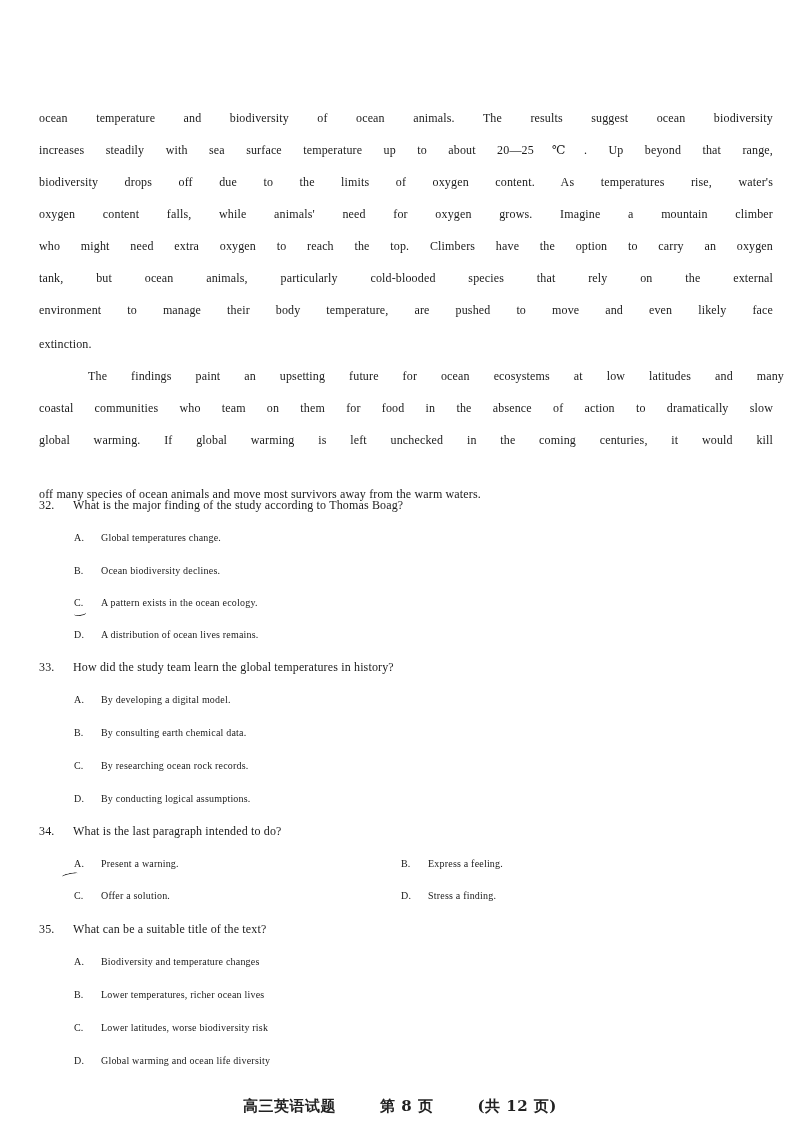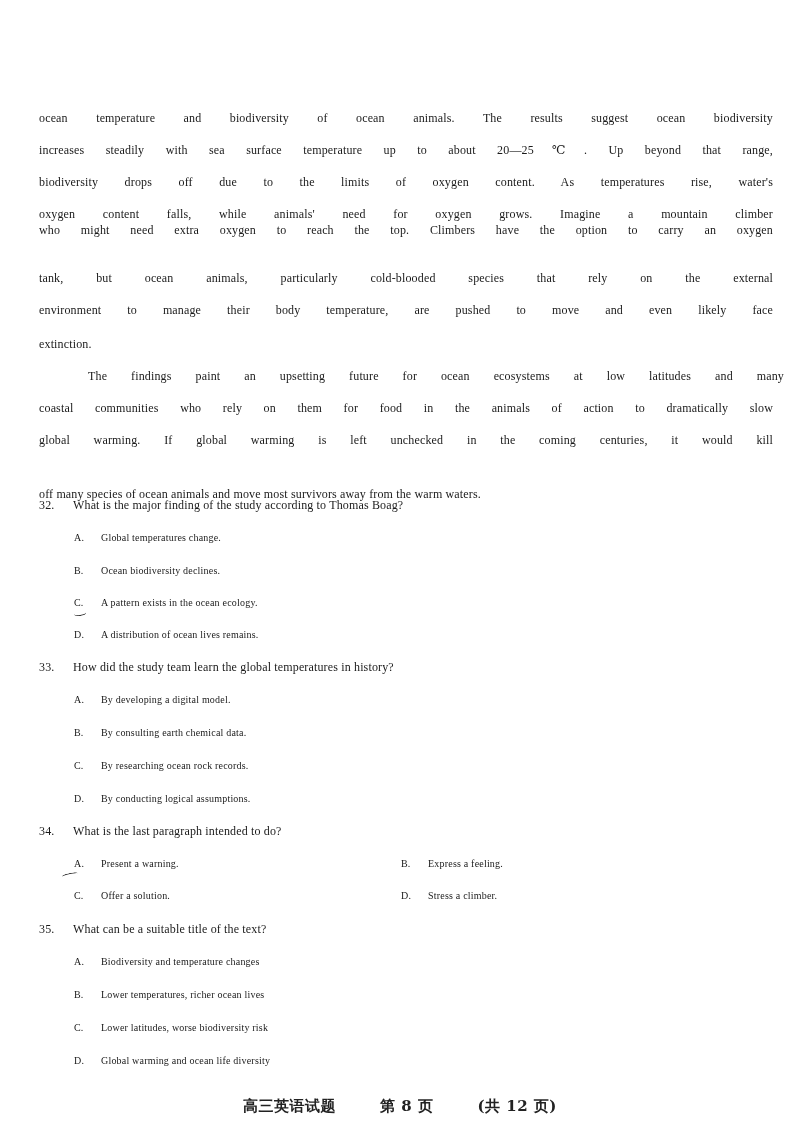--- a/index.html
+++ b/index.html
@@ -90,29 +90,29 @@
 </head>
 <body>
 
 <div class="page">
 
   <div>
     <div class="line justify" style="top:108px">ocean temperature and biodiversity of ocean animals. The results suggest ocean biodiversity</div>
     <div class="line justify" style="top:140px">increases steadily with sea surface temperature up to about 20—25℃. Up beyond that range,</div>
     <div class="line justify" style="top:172px">biodiversity drops off due to the limits of oxygen content. As temperatures rise, water's</div>
     <div class="line justify" style="top:204px">oxygen content falls, while animals' need for oxygen grows. Imagine a mountain climber</div>
-    <div class="line justify" style="top:220px">who might need extra oxygen to reach the top. Climbers have the option to carry an oxygen</div>
+    <div class="line justify" style="top:236px">who might need extra oxygen to reach the top. Climbers have the option to carry an oxygen</div>
     <div class="line justify" style="top:268px">tank, but ocean animals, particularly cold-blooded species that rely on the external</div>
     <div class="line justify" style="top:300px">environment to manage their body temperature, are pushed to move and even likely face</div>
     <div class="line" style="top:334px">extinction.</div>
   </div>
 
   <div>
     <div class="line justify indent" style="top:366px">The findings paint an upsetting future for ocean ecosystems at low latitudes and many</div>
-    <div class="line justify" style="top:398px">coastal communities who rely on them for food in the animals of action to dramatically slow</div>
+    <div class="line justify" style="top:398px">coastal communities who team on them for food in the absence of action to dramatically slow</div>
     <div class="line justify" style="top:430px">global warming. If global warming is left unchecked in the coming centuries, it would kill</div>
     <div class="line" style="top:484px">off many species of ocean animals and move most survivors away from the warm waters.</div>
   </div>
 
   <div>
     <div class="line" style="top:495px">
       <span class="q-num">32.</span><span>What is the major finding of the study according to Thomas Boag?</span>
     </div>
     <div class="opt" style="top:528px">
       <span class="opt-letter">A.</span><span>Global temperatures change.</span>
@@ -153,21 +153,21 @@
     <div class="opt" style="top:854px">
       <span class="opt-letter">A.</span><span>Present a warning.</span>
     </div>
     <div class="opt col2" style="top:854px">
       <span class="opt-letter">B.</span><span>Express a feeling.</span>
     </div>
     <div class="opt" style="top:886px">
       <span class="opt-letter">C.</span><span>Offer a solution.</span>
     </div>
     <div class="opt col2" style="top:886px">
-      <span class="opt-letter">D.</span><span>Stress a climber.</span>
+      <span class="opt-letter">D.</span><span>Stress a finding.</span>
     </div>
     <div class="mark-dash"></div>
   </div>
 
   <div>
     <div class="line" style="top:919px">
       <span class="q-num">35.</span><span>What can be a suitable title of the text?</span>
     </div>
     <div class="opt" style="top:952px">
       <span class="opt-letter">A.</span><span>Biodiversity and temperature changes</span>

